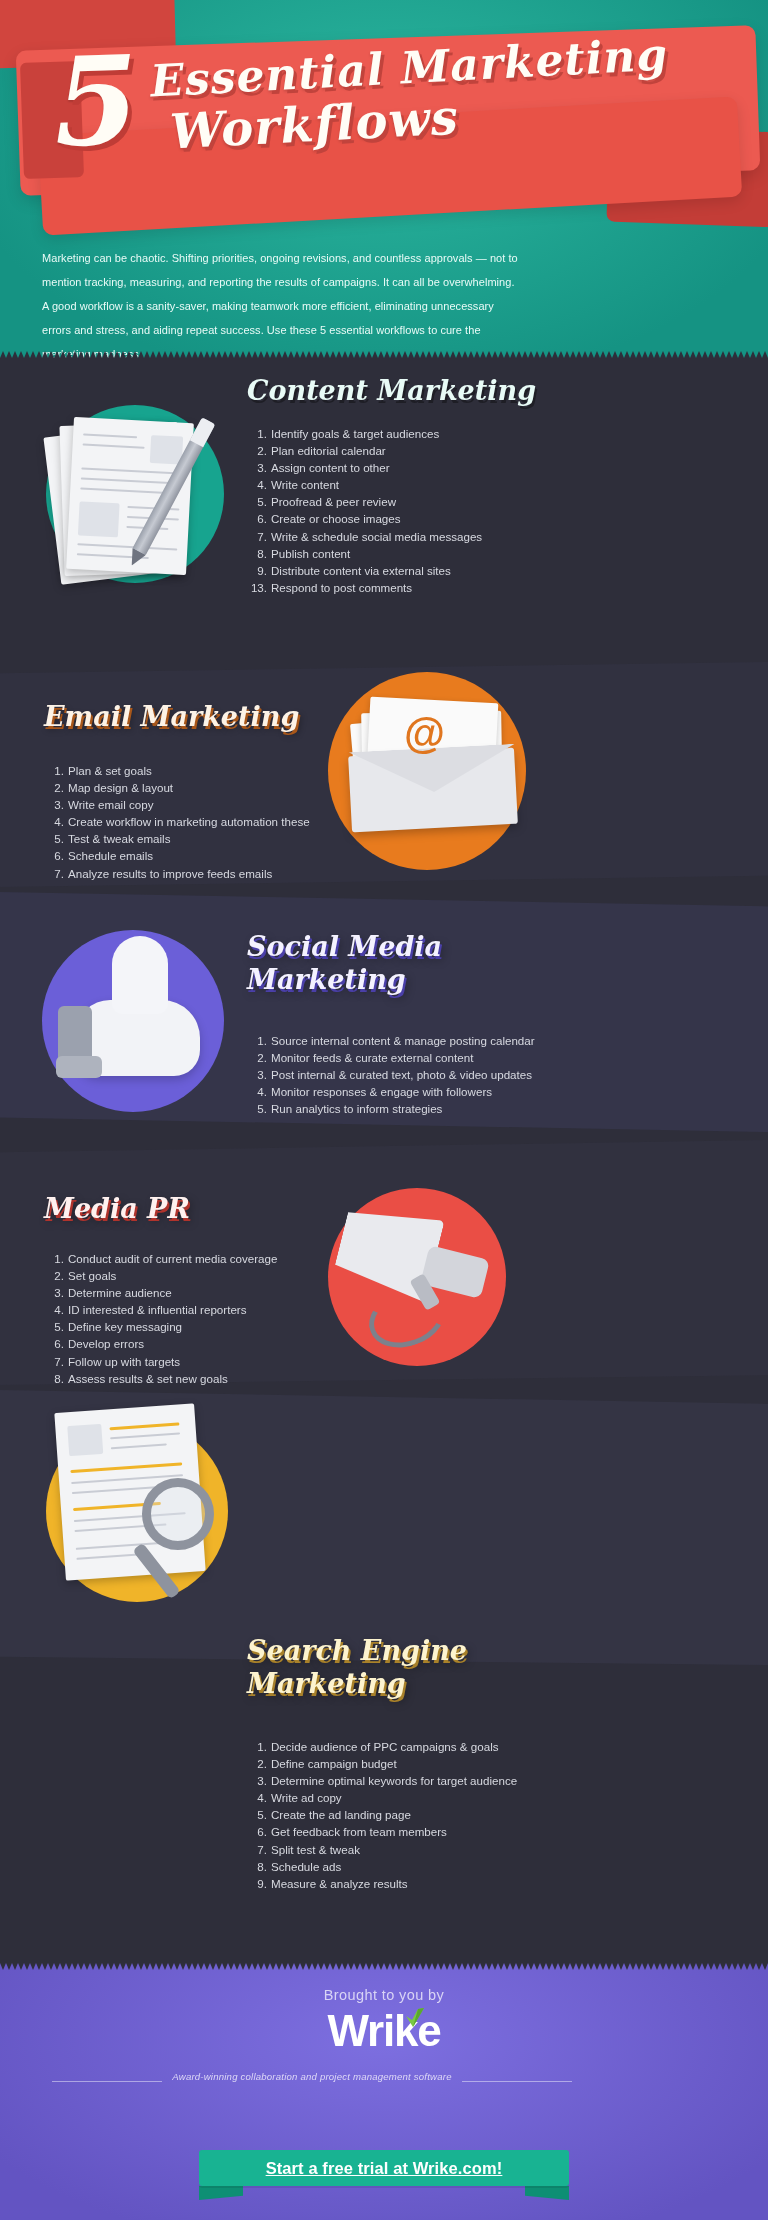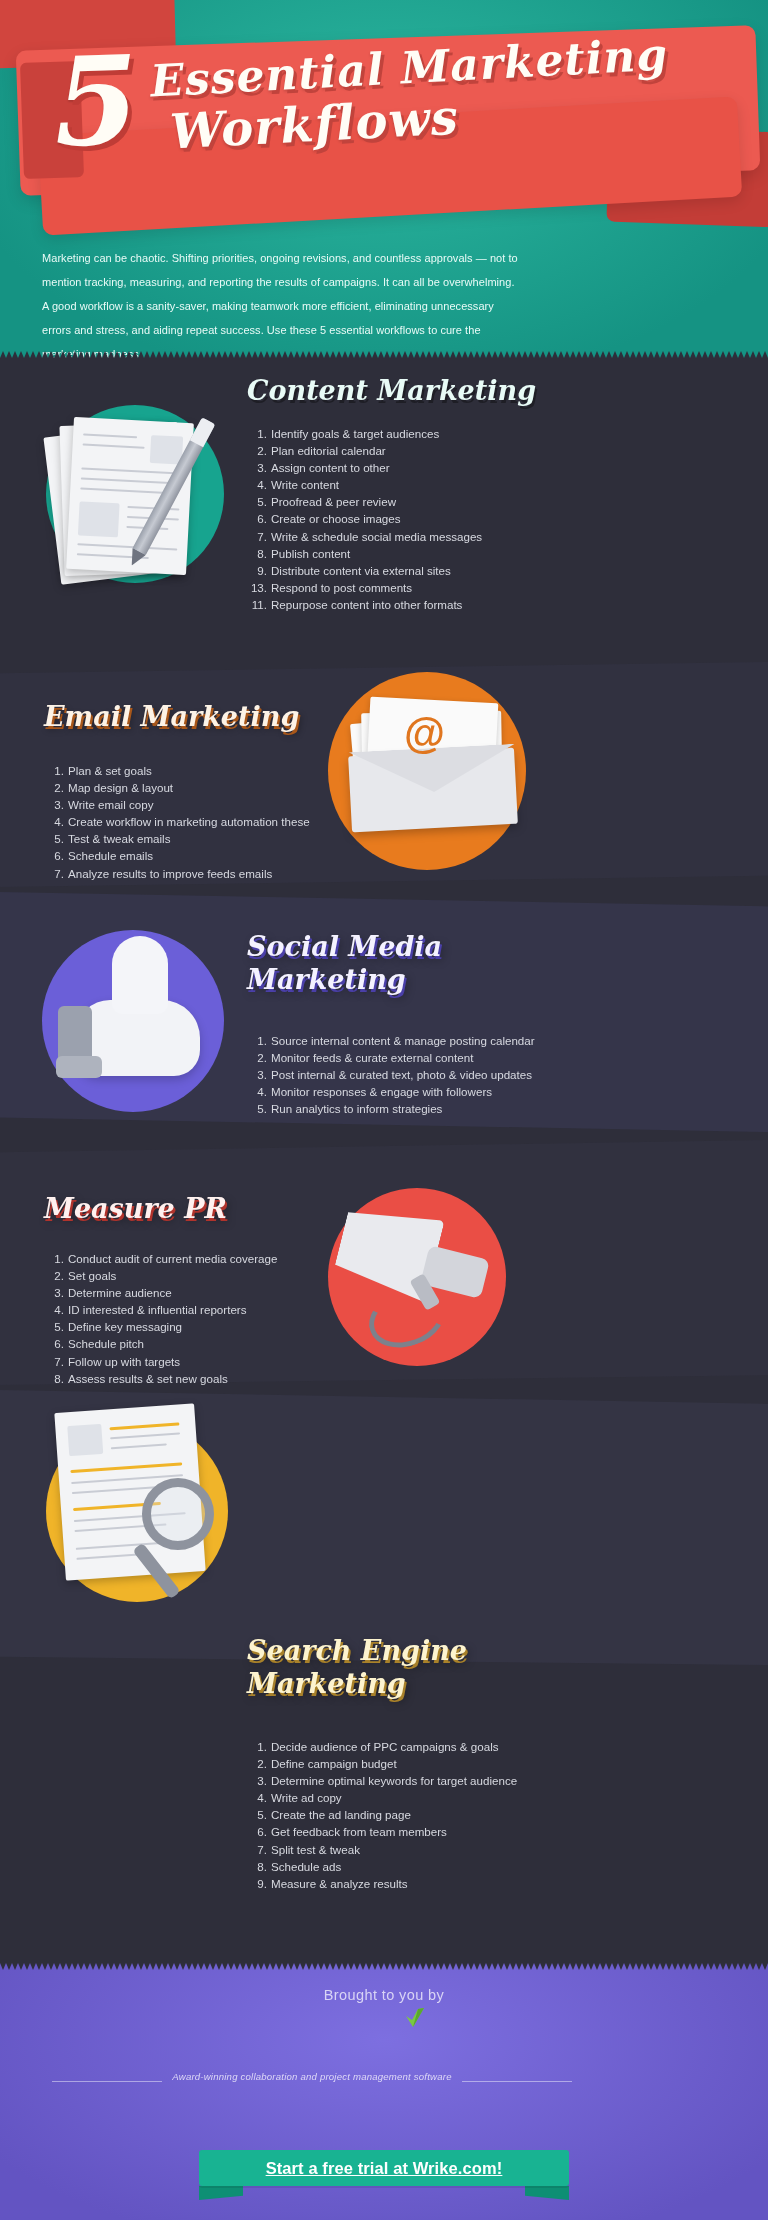--- a/index.html
+++ b/index.html
@@ -441,24 +441,20 @@
           <span class="tx">Publish content</span>
         </li>
         <li>
           <span class="n">9.</span>
           <span class="tx">Distribute content via external sites</span>
         </li>
         <li>
           <span class="n">13.</span>
           <span class="tx">Respond to post comments</span>
         </li>
-        <li>
-          <span class="n">11.</span>
-          <span class="tx">Repurpose content into other formats</span>
-        </li>
       </ul>
   </div>
 
   <div class="section">
     <div class="band" style="top:662px; height:225px; background:#313140;
          clip-path:polygon(0 5%,100% 0,100% 95%,0 100%);"></div>
 
     <div class="circle" style="left:328px; top:672px; width:198px; height:198px; background:#e87b1e;"></div>
 
     <div>
@@ -549,21 +545,21 @@
 
     <div class="circle" style="left:328px; top:1188px; width:178px; height:178px; background:#ea4e45;"></div>
 
     <div>
       <div class="mega-cone" style="left:340px; top:1208px; transform:rotate(14deg);"></div>
       <div class="mega-body" style="left:424px; top:1252px; transform:rotate(14deg);"></div>
       <div class="mega-handle" style="left:408px; top:1284px; transform:rotate(60deg);"></div>
       <div class="mega-cord" style="left:368px; top:1290px; transform:rotate(-20deg);"></div>
     </div>
 
-    <div class="sec-title" style="left:44px; top:1192px; color:#fff1ef; text-shadow:2px 3px 0 #b0332c, 3px 4px 8px rgba(0,0,0,.35);">Measure PR</div>
+    <div class="sec-title" style="left:44px; top:1192px; color:#fff1ef; text-shadow:2px 3px 0 #b0332c, 3px 4px 8px rgba(0,0,0,.35);">Media PR</div>
     <ul class="steps" id="steps-3" style="left:44px; top:1250px; width:300px;">
         <li>
           <span class="n">1.</span>
           <span class="tx">Conduct audit of current media coverage</span>
         </li>
         <li>
           <span class="n">2.</span>
           <span class="tx">Set goals</span>
         </li>
         <li>
@@ -573,21 +569,21 @@
         <li>
           <span class="n">4.</span>
           <span class="tx">ID interested &amp; influential reporters</span>
         </li>
         <li>
           <span class="n">5.</span>
           <span class="tx">Define key messaging</span>
         </li>
         <li>
           <span class="n">6.</span>
-          <span class="tx">Schedule pitch</span>
+          <span class="tx">Develop errors</span>
         </li>
         <li>
           <span class="n">7.</span>
           <span class="tx">Follow up with targets</span>
         </li>
         <li>
           <span class="n">8.</span>
           <span class="tx">Assess results &amp; set new goals</span>
         </li>
       </ul>
@@ -786,20 +782,21 @@
         <i></i>
         <i></i>
         <i></i>
         <i></i>
         <i></i>
         <i></i>
         <i></i>
       </div>
 
     <div class="brought">Brought to you by</div>
+    <div class="wrike-logo">Wrike</div>
     <svg class="wr-check" viewBox="0 0 22 24">
       <path d="M2 9 L9 20 L20 1 L14 2 L8 13 Z" fill="#7ac943"></path>
       <path d="M9 20 L20 1 L14 2 Z" fill="#5aa82f"></path>
     </svg>
 
     <div class="tagline-row">
       <div class="rule"></div>
       <div class="tagline">Award-winning collaboration and project management software</div>
       <div class="rule"></div>
     </div>

